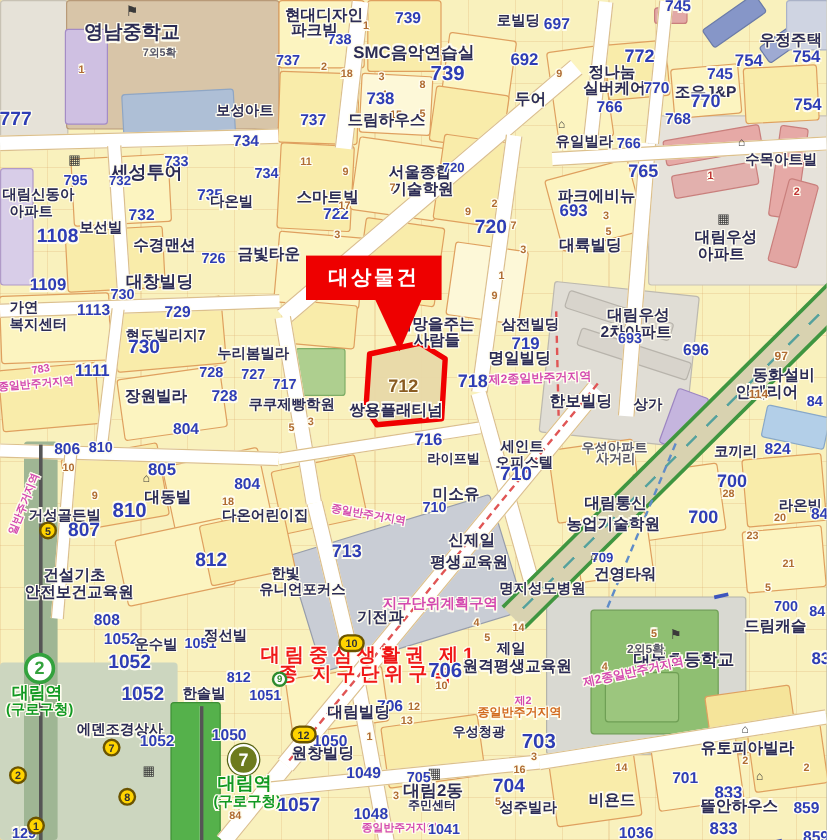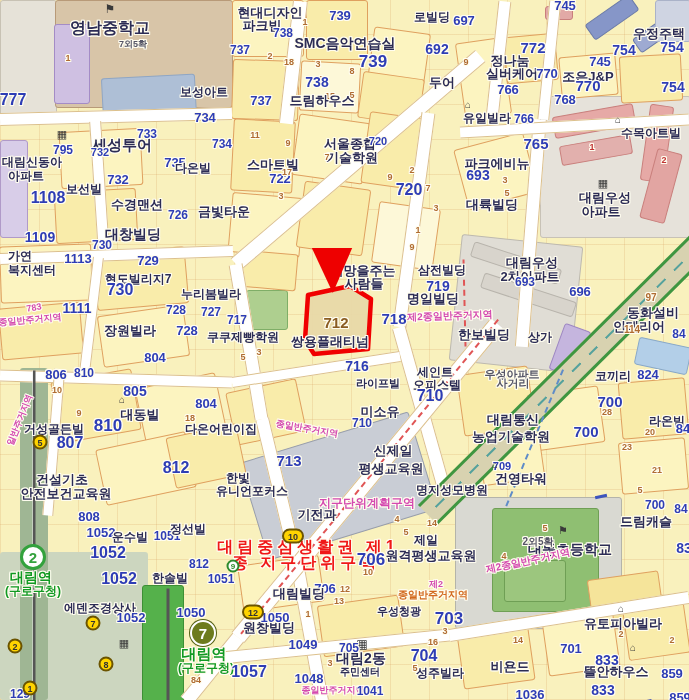--- a/index.html
+++ b/index.html
@@ -424,13 +424,16 @@
       <div class="badge b-exit" style="left: 40px; top: 442px; transform: translate(-50%, -50%);">5</div>
       <div class="badge b-exit" style="left: 93px; top: 623px; transform: translate(-50%, -50%);">7</div>
       <div class="badge b-exit" style="left: 106px; top: 664px; transform: translate(-50%, -50%);">8</div>
       <div class="badge b-exit" style="left: 15px; top: 646px; transform: translate(-50%, -50%);">2</div>
       <div class="badge b-exit" style="left: 30px; top: 688px; transform: translate(-50%, -50%);">1</div>
       <div class="badge b-pill" style="left: 253px; top: 612px; transform: translate(-50%, -50%);">12</div>
       <div class="badge b-pill" style="left: 293px; top: 536px; transform: translate(-50%, -50%);">10</div>
       <div class="badge b-bus" style="left: 233px; top: 566px; transform: translate(-50%, -50%);">9</div>
     </div>
   <div id="callout-arrow"></div>
+  <div id="callout">
+    <span>대상물건</span>
+  </div>
 </div>
 
 </body></html>

